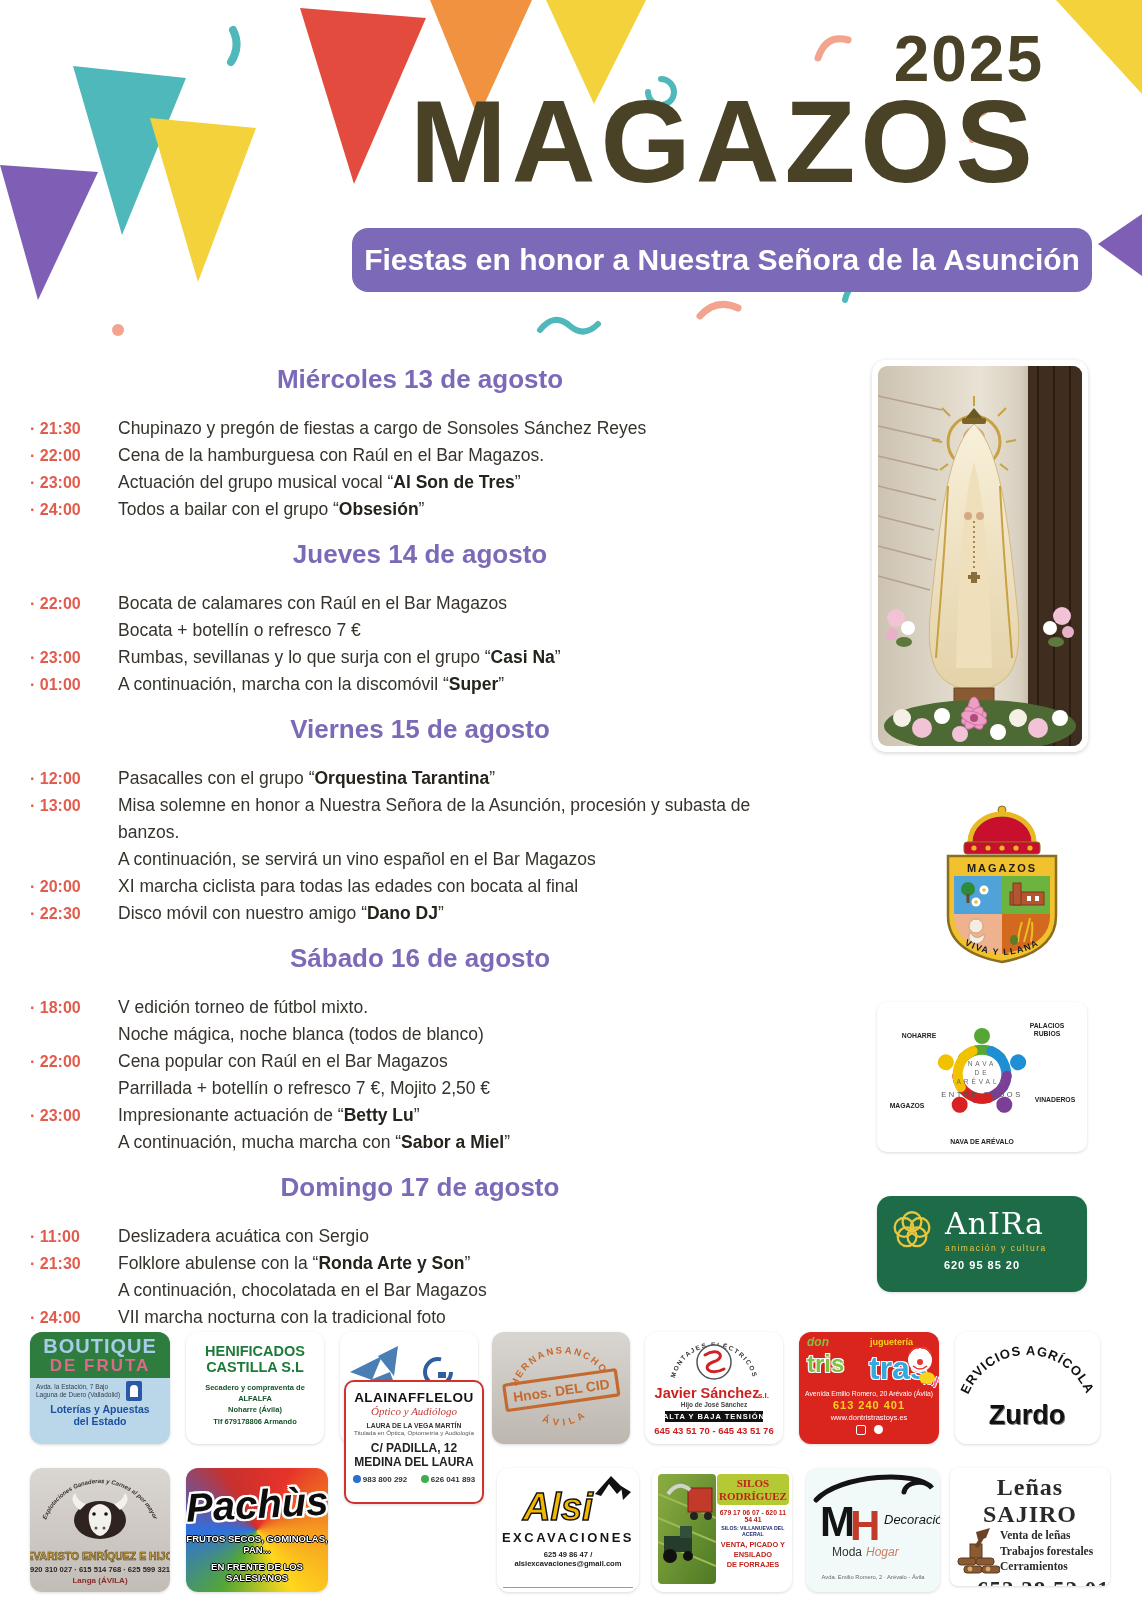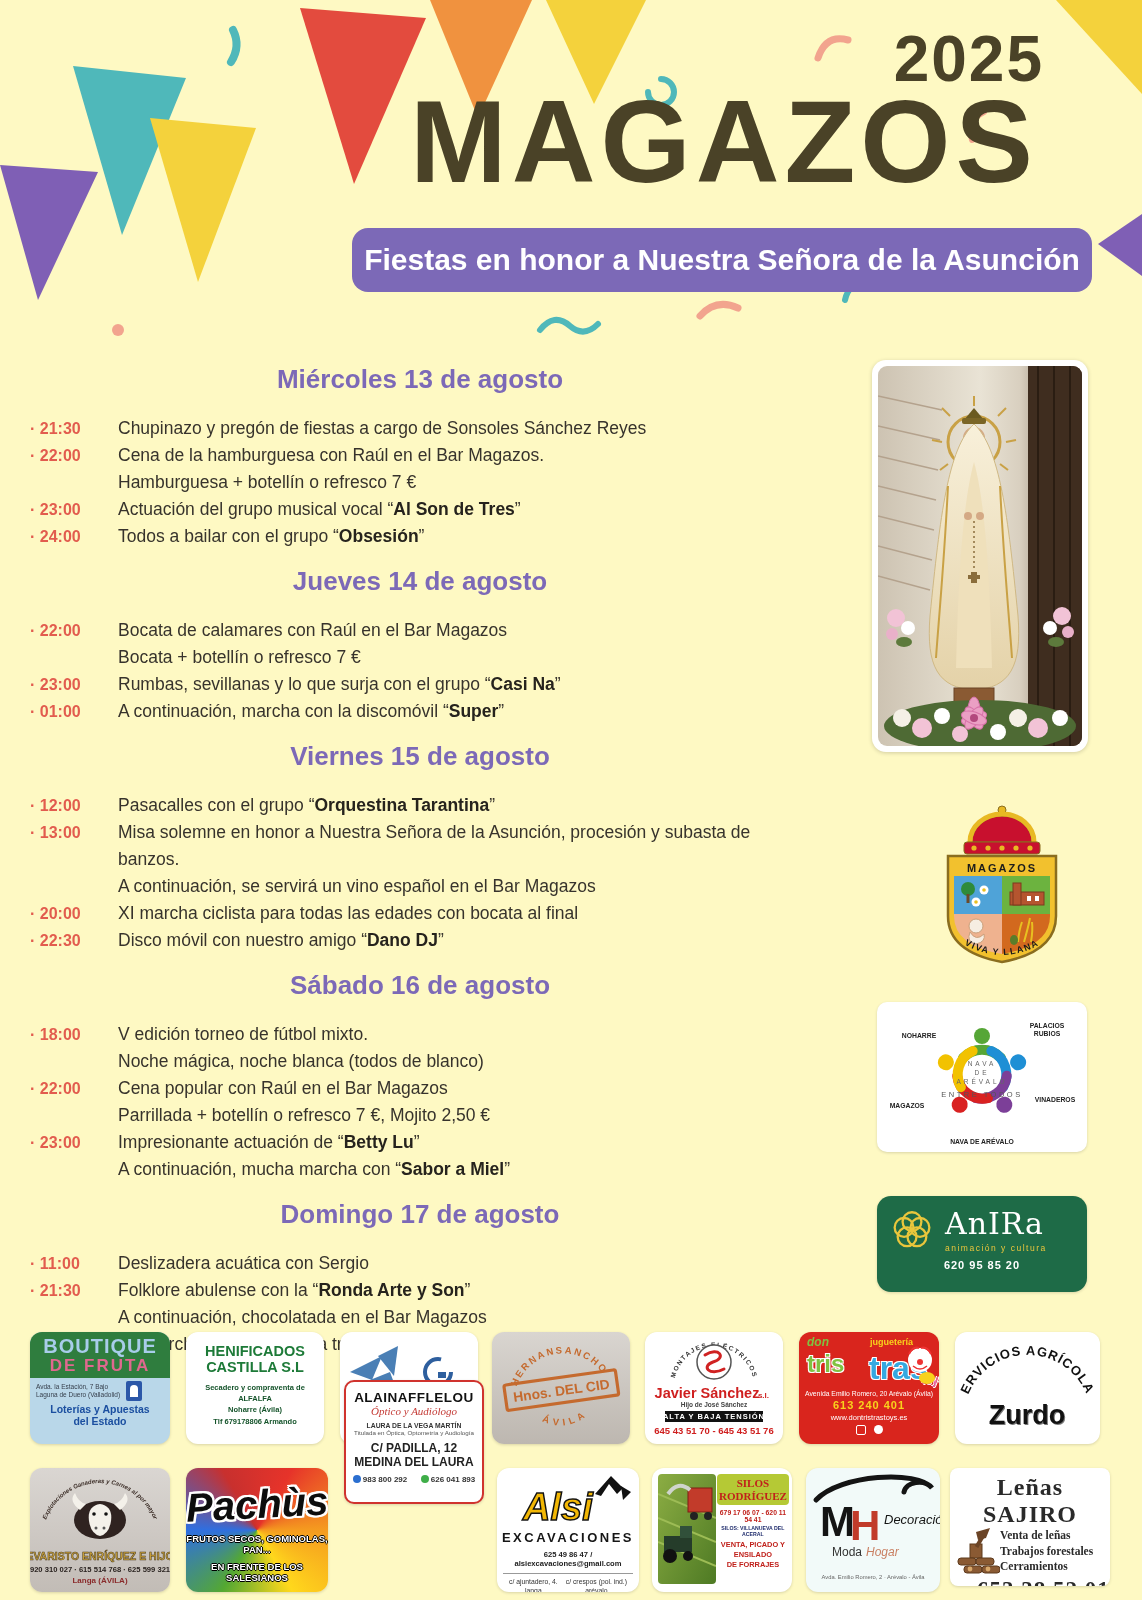--- a/index.html
+++ b/index.html
@@ -1,16 +1,16 @@
 <!DOCTYPE html>
 <html><head>
 <meta charset="utf-8">
 <style>
   html,body{margin:0;padding:0;background:#888;}
-  .poster{position:relative;width:1142px;height:1600px;background:#fef9c3;
+  .poster{position:relative;width:1142px;height:1600px;background:#ffffff;
     font-family:"Liberation Sans",sans-serif;overflow:hidden;margin:0 auto;}
   .decor{position:absolute;inset:0;pointer-events:none;}
   svg text{font-family:"Liberation Sans",sans-serif;}
 
   .year{position:absolute;top:22px;right:98px;font-size:64px;font-weight:800;
     color:#4A4227;letter-spacing:2px;}
   .title{position:absolute;top:84px;left:348px;width:752px;font-size:116px;font-weight:800;
     color:#4A4227;letter-spacing:5px;line-height:1;text-align:center;white-space:nowrap;}
   .subtitle{position:absolute;top:228px;left:352px;width:740px;height:64px;background:#7C69B7;
     border-radius:16px;color:#fff;font-size:30px;font-weight:700;display:flex;
@@ -90,21 +90,21 @@
   .pa{background:conic-gradient(from 30deg at 50% 50%,#e6332a,#f59b1f,#ffd81c,#54a832,#2f6fe0,#c8302e,#e6332a);}
   .pa-name{font-size:40px;font-weight:900;font-style:italic;color:#0d0d0d;text-align:center;margin-top:14px;
     transform:rotate(-3deg);
     text-shadow:-2px 0 #fff,2px 0 #fff,0 -2px #fff,0 2px #fff,-2px -2px #fff,2px 2px #fff,-2px 2px #fff,2px -2px #fff;}
   .pa-l{font-size:9.5px;font-weight:800;color:#fff;text-align:center;margin-top:6px;
     text-shadow:-1px 0 #000,1px 0 #000,0 -1px #000,0 1px #000;}
 
   
   .al-word{font-size:13px;font-weight:800;letter-spacing:2.5px;color:#161616;text-align:center;margin-top:-4px;}
   .al-contact{font-size:7.6px;font-weight:700;color:#222;text-align:center;margin-top:5px;
-    border-bottom:1px solid #999;padding-bottom:5px;width:92%;margin-left:4%;}
+    border-bottom:1px solid #999;padding-bottom:19px;width:92%;margin-left:4%;}
   .al-cols{display:flex;justify-content:space-between;padding:3px 12px 0 12px;font-size:6.8px;color:#333;
     text-align:center;line-height:1.35;}
 
   
   .si{display:flex;padding:6px;}
   .si-right{flex:1;padding-left:1px;text-align:center;}
   .si-box{background:#B5C935;border-radius:4px;padding:3px 2px;color:#C0211B;font-weight:800;
     font-family:"Liberation Serif",serif;font-size:11px;line-height:1.15;}
   .si-phone{color:#C0211B;font-weight:800;font-size:6.8px;margin-top:4px;}
   .si-tiny{color:#1d2a6b;font-weight:700;font-size:5.2px;margin-top:2px;}
@@ -162,21 +162,20 @@
         <div class="event-row">
           <div class="event-time">· 21:30</div>
           <div class="event-text"><span>Chupinazo y pregón de fiestas a cargo de Sonsoles Sánchez Reyes</span></div>
         </div>
         <div class="event-row">
           <div class="event-time">· 22:00</div>
           <div class="event-text"><span>Cena de la hamburguesa con Raúl en el Bar Magazos.</span></div>
         </div>
         <div class="event-row">
           <div class="event-time"></div>
-          <div class="event-text"><span>Hamburguesa + botellín o refresco 7 €</span></div>
         </div>
         <div class="event-row">
           <div class="event-time">· 23:00</div>
           <div class="event-text"><span>Actuación del grupo musical vocal “</span><b>Al Son de Tres</b><span>”</span></div>
         </div>
         <div class="event-row">
           <div class="event-time">· 24:00</div>
           <div class="event-text"><span>Todos a bailar con el grupo “</span><b>Obsesión</b><span>”</span></div>
         </div>
       </section>

